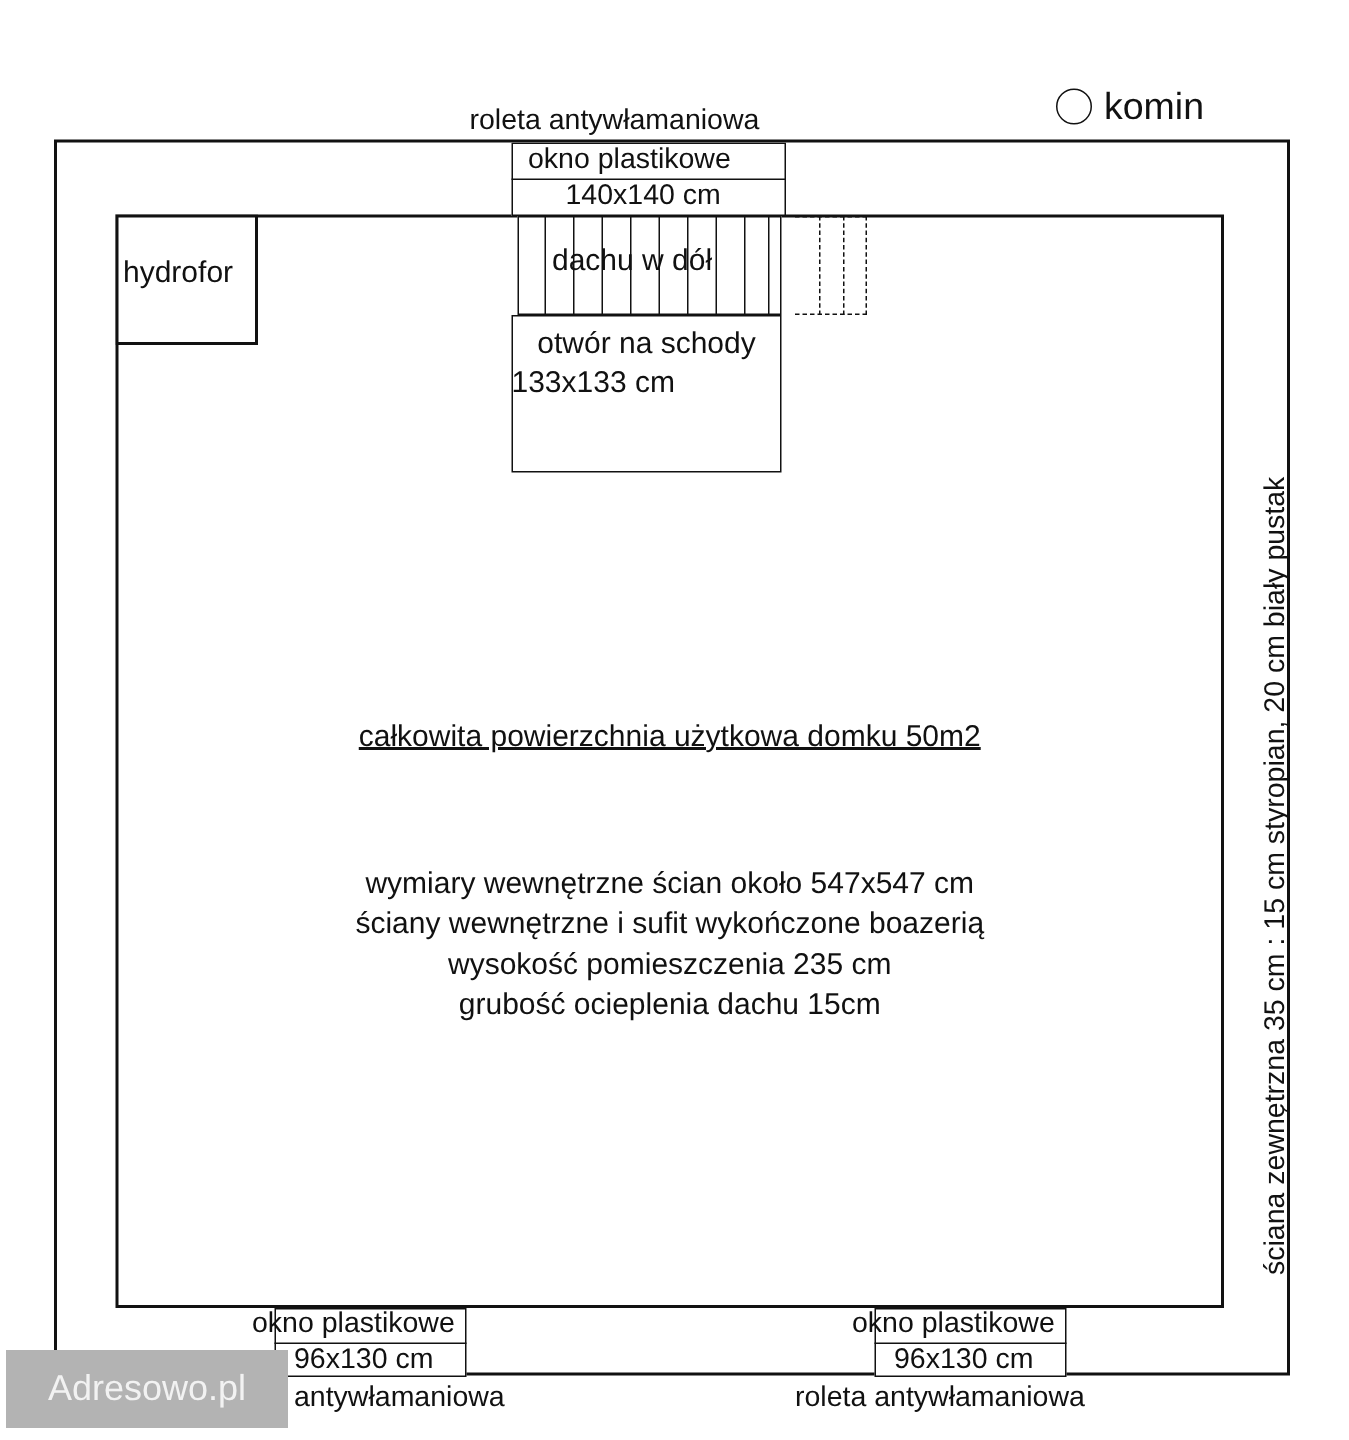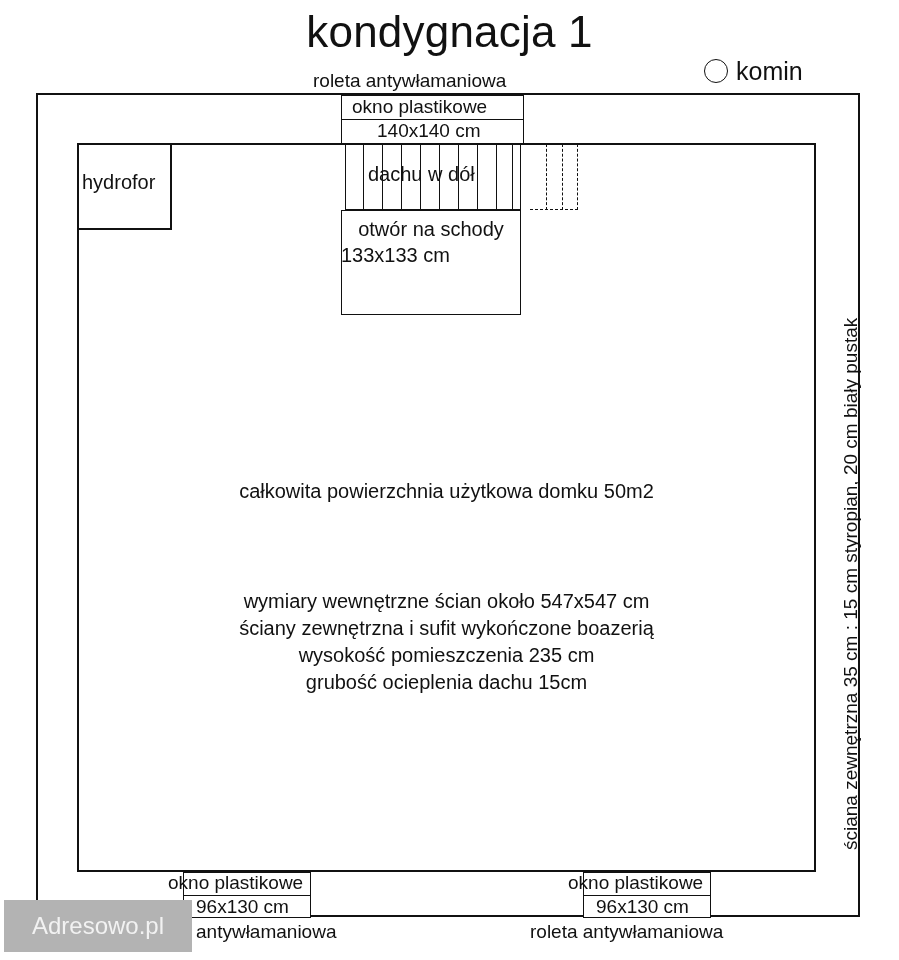--- a/index.html
+++ b/index.html
@@ -203,24 +203,25 @@
 
   
   .area-text {
     left: 77px;
     top: 478px;
     width: 739px;
     text-align: center;
     font-size: 20px;
     line-height: 26px;
     white-space: nowrap;
+    text-decoration: underline;
   }
   .spec-block {
     left: 77px;
-    top: 588px;
+    top: 576px;
     width: 739px;
     text-align: center;
   }
   .spec-line {
     font-size: 20px;
     line-height: 27px;
     white-space: nowrap;
   }
 
   
@@ -296,21 +297,20 @@
     font-size: 24px;
     line-height: 28px;
     white-space: nowrap;
   }
 </style>
 </head>
 <body>
 
 <div id="plan">
 
-  <div class="abs title">kondygnacja 1</div>
 
   <div class="abs komin-wrap">
     <div class="komin-circle"></div>
     <div class="komin-label">komin</div>
   </div>
 
   <div class="abs outer-wall"></div>
   <div class="abs inner-wall"></div>
 
   <div class="abs hydrofor-box"></div>
@@ -339,21 +339,21 @@
   <div class="abs stairs-label">dachu w dół</div>
 
   <div class="abs opening-box"></div>
   <div class="abs opening-l1">otwór na schody</div>
   <div class="abs opening-l2">133x133 cm</div>
 
   <div class="abs area-text">całkowita powierzchnia użytkowa domku 50m2</div>
 
   <div class="abs spec-block">
     <div class="spec-line">wymiary wewnętrzne ścian około 547x547 cm</div>
-    <div class="spec-line">ściany zewnętrzna i sufit wykończone boazerią</div>
+    <div class="spec-line">ściany wewnętrzne i sufit wykończone boazerią</div>
     <div class="spec-line">wysokość pomieszczenia 235 cm</div>
     <div class="spec-line">grubość ocieplenia dachu 15cm</div>
   </div>
 
   <div class="abs wall-note">ściana zewnętrzna 35 cm : 15 cm styropian, 20 cm biały pustak</div>
 
 
   <div class="abs bw-box" style="left:183px;"></div>
   <div class="abs bw-divider" style="left:183px;"></div>
   <div class="abs bw-okno" style="left:168px;">okno plastikowe</div>

